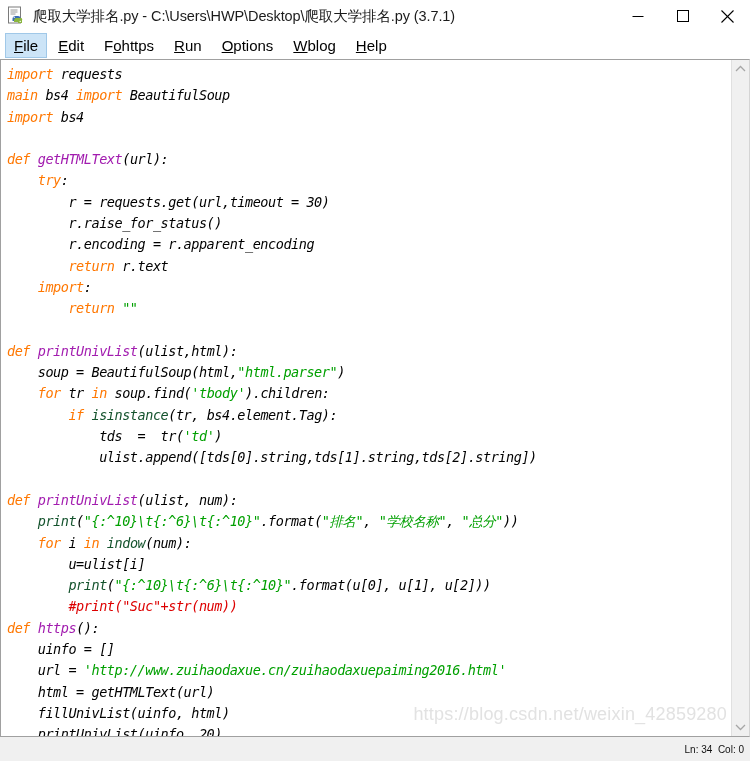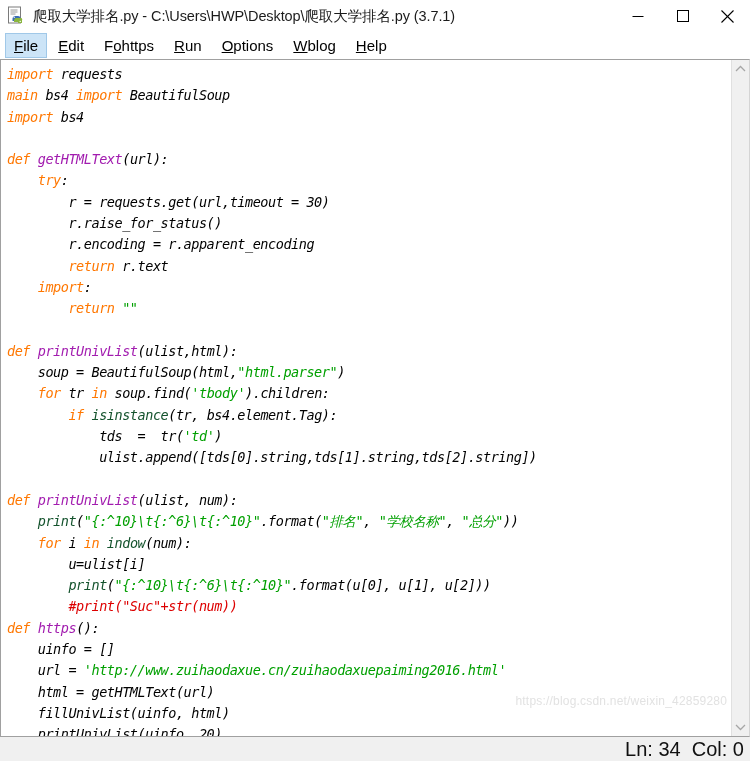--- a/index.html
+++ b/index.html
@@ -158,32 +158,32 @@
     height: 24px;
     min-height: 24px;
     background: #f0f0f0;
     display: flex;
     align-items: center;
     justify-content: flex-end;
     padding-right: 6px;
     box-sizing: border-box;
   }
   #status-pos {
-    font-size: 20px;
+    font-size: 10px;
     color: #101010;
     white-space: pre;
     font-family: "Liberation Sans", sans-serif;
   }
 
   
   #watermark {
     position: absolute;
     right: 22px;
-    bottom: 28px;
-    font-size: 12px;
+    bottom: 11px;
+    font-size: 18px;
     color: #e2e2e2;
     white-space: nowrap;
     pointer-events: none;
     font-family: "Liberation Sans", sans-serif;
     letter-spacing: 0.2px;
   }
 </style>
 </head>
 <body>
 

